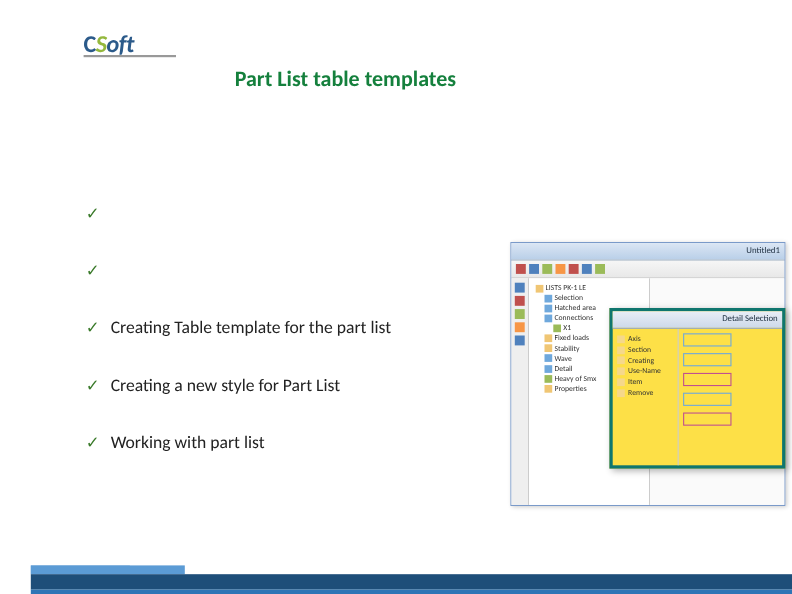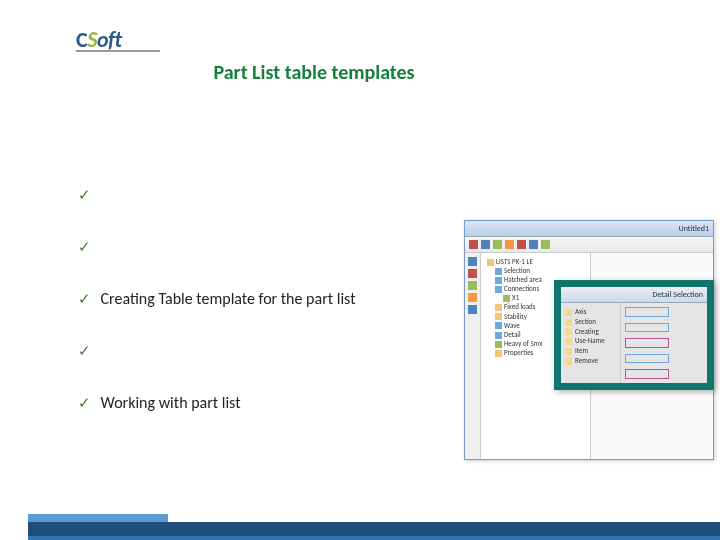--- a/index.html
+++ b/index.html
@@ -31,21 +31,21 @@
   .shot-body { display: flex; height: calc(100% - 32px); }
   .shot-left { width: 16px; background: #efefef; border-right: 1px solid #ccc; display:flex; flex-direction:column; align-items:center; gap:3px; padding-top:4px;}
   .shot-tree { width: 110px; border-right: 1px solid #ccc; background: #fff; font-size: 7px; padding: 4px; color:#333; line-height:1.3; overflow:hidden;}
   .tree-row { white-space: nowrap; padding-left: 2px; }
   .tree-row.i1 { padding-left: 10px; } .tree-row.i2 { padding-left: 18px; }
   .tree-ico { display:inline-block; width:7px; height:7px; background:#f0c674; margin-right:2px; vertical-align:middle;}
   .tree-ico.bl{background:#6fa8dc;} .tree-ico.gr{background:#9bbb59;}
   .shot-canvas { flex: 1; background: #fafafa; position: relative; }
 
   
-  .shot-dialog { position: absolute; top: 60px; left: 90px; width: 160px; height: 110px; border: 7px solid #0f766e; background: #e5e5e5; box-shadow: 2px 2px 6px rgba(0,0,0,0.3); }
+  .shot-dialog { position: absolute; top: 60px; left: 90px; width: 160px; height: 146px; border: 3px solid #0f766e; background: #fde047; box-shadow: 2px 2px 6px rgba(0,0,0,0.3); }
   .shot-dialog .shot-title { background: linear-gradient(#e9eef7,#cdd9ea); }
   .dlg-body { display:flex; height: calc(100% - 16px); font-size:7px; }
   .dlg-left { width: 60px; border-right:1px solid #ccc; padding:4px; color:#333; line-height:1.4;}
   .dlg-right { flex:1; padding:4px; display:flex; flex-direction:column; gap:6px;}
   .sym { width:44px; height:12px; border:1px solid #6fa8dc; }
   .sym.p { border-color:#c05090;}
   .dlg-ico { display:inline-block; width:7px; height:7px; background:#f5d88b; margin-right:3px; vertical-align:middle; }
 
   
   .ctx { position: absolute; top: 150px; left: 48px; width: 86px; background:#fff; border:1px solid #aaa; box-shadow:2px 2px 5px rgba(0,0,0,0.3); font-size:8px; }
@@ -74,20 +74,21 @@
       </div>
     <div class="bullet">
         <span class="check">✓</span>
       </div>
     <div class="bullet">
         <span class="check">✓</span>
         <span>Creating Table template for the part list</span>
       </div>
     <div class="bullet">
         <span class="check">✓</span>
+        <span>Creating a new style for Part List</span>
       </div>
     <div class="bullet">
         <span class="check">✓</span>
         <span>Working with part list</span>
       </div>
   </div>
 
   <div class="shot">
     <div class="shot-main">
       <div class="shot-title">Untitled1</div>

